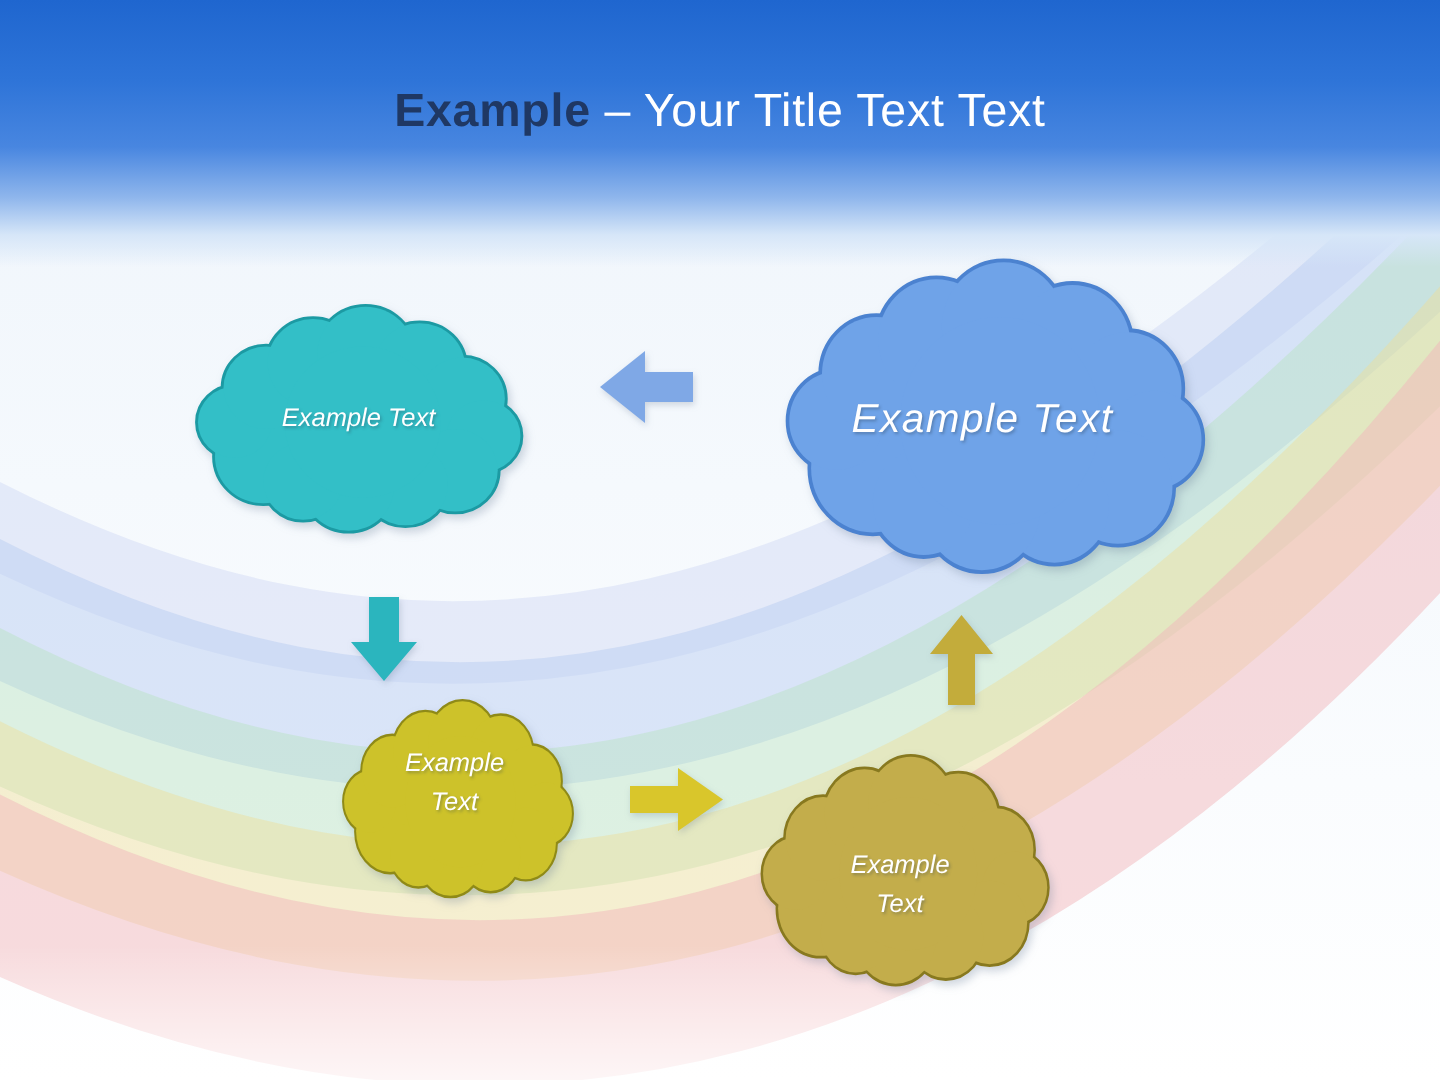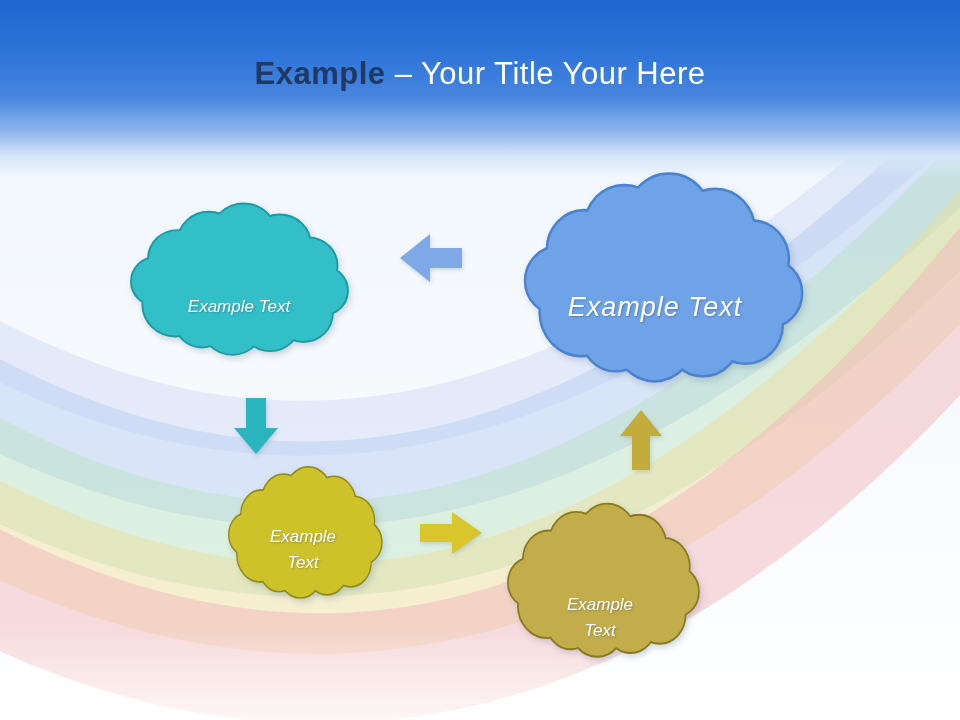--- a/index.html
+++ b/index.html
@@ -63,21 +63,20 @@
     filter: drop-shadow(1px 2px 2px rgba(90,110,140,0.25));
   }
 
   .cloud-label {
     position: absolute;
     text-align: center;
     font-style: italic;
     color: #ffffff;
     text-shadow: 1px 1px 2px rgba(40,60,80,0.35);
     line-height: 1.5;
-    margin-top: 28px;
   }
   .lbl-sm { font-size: 17px; }
   .lbl-lg { font-size: 27px; letter-spacing: 1px; }
 
   .defs-holder { position: absolute; width: 0; height: 0; }
 </style>
 </head>
 <body>
 
 <div class="slide">
@@ -88,21 +87,21 @@
     <path d="M -60,440 C 290,640 620,580 1020,140" fill="none" stroke-width="95" opacity="0.45" stroke="#B7E2C0"></path>
     <path d="M -60,500 C 300,700 640,640 1020,190" fill="none" stroke-width="90" opacity="0.45" stroke="#EDDD99"></path>
     <path d="M -60,560 C 300,760 660,700 1020,240" fill="none" stroke-width="110" opacity="0.50" stroke="#F1B7BB"></path>
   </svg>
 
   <div class="bottom-fade"></div>
 
   <header class="header">
     <h1 class="title">
       <span class="title-bold">Example</span>
-      <span class="title-rest">– Your Title Your Here</span>
+      <span class="title-rest">– Your Title Text Text</span>
     </h1>
   </header>
 
   <svg class="defs-holder" aria-hidden="true">
     <defs>
       <g id="cloud-shape">
         <circle cx="60" cy="110" r="34"></circle>
         <circle cx="40" cy="85" r="26"></circle>
         <circle cx="62" cy="60" r="30"></circle>
         <circle cx="95" cy="42" r="32"></circle>

